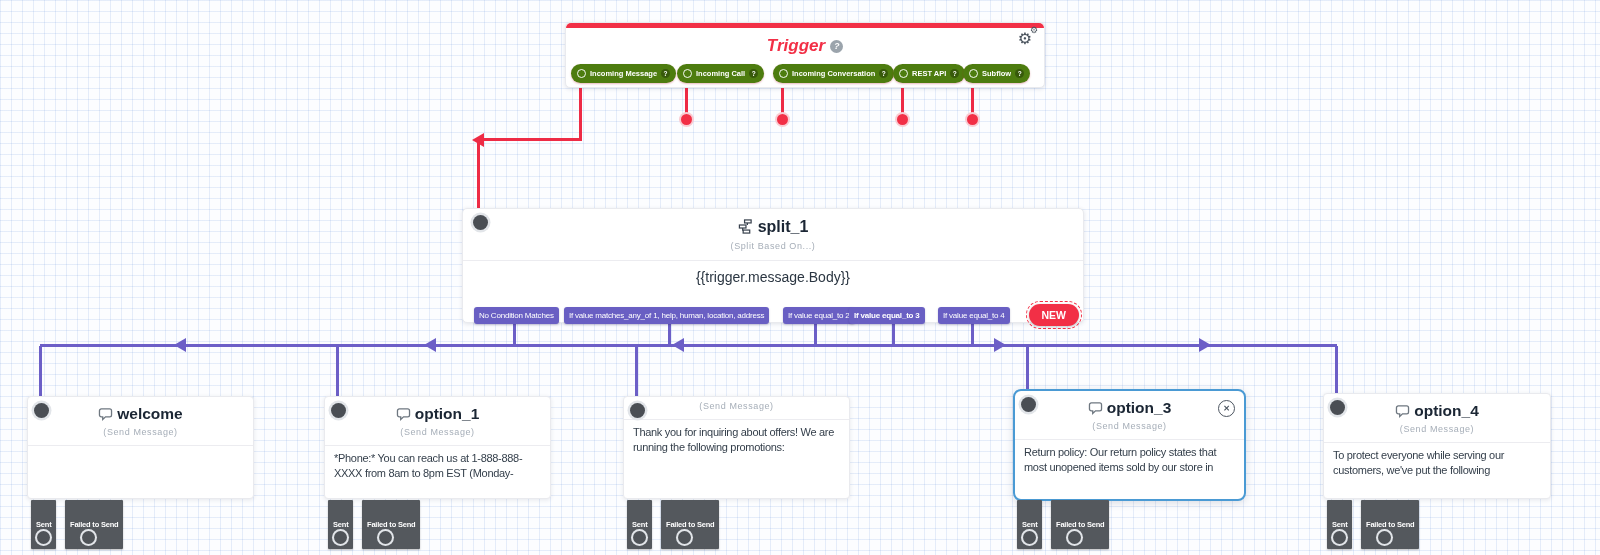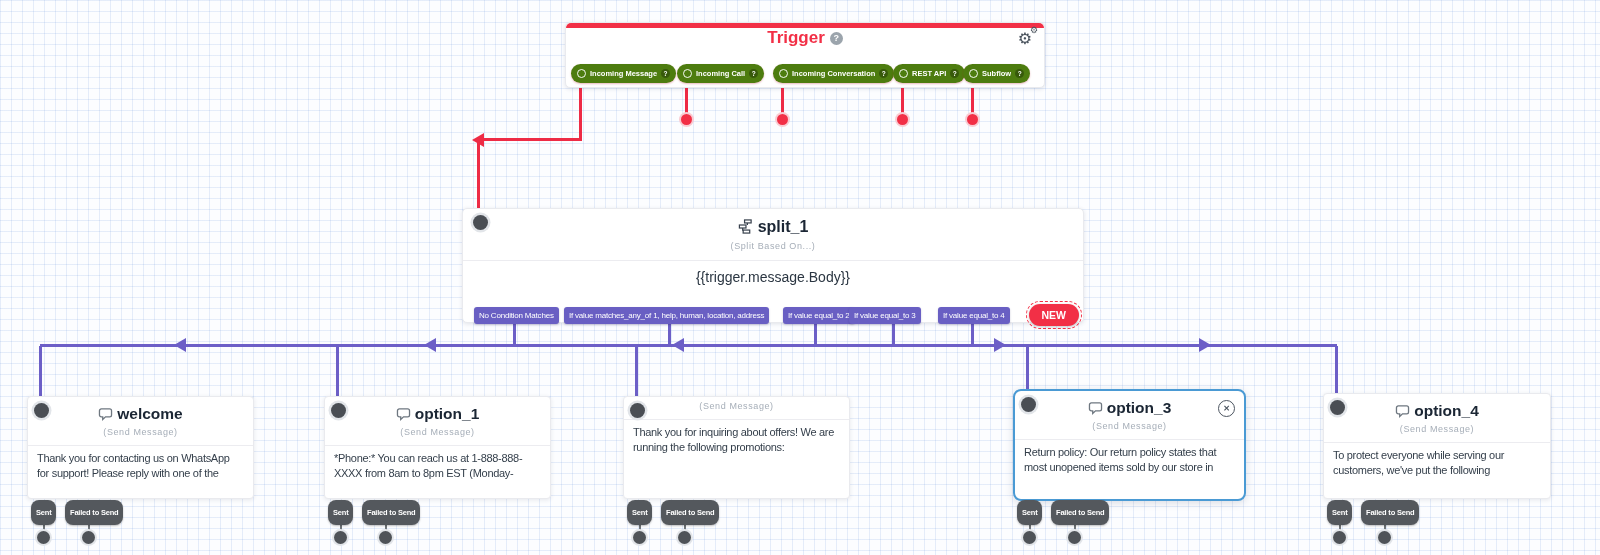--- a/index.html
+++ b/index.html
@@ -23,21 +23,21 @@
   .arrow.redleft{border-top:7px solid transparent;border-bottom:7px solid transparent;border-right:12px solid #ee2b45;}
   .enddot{position:absolute;width:11px;height:11px;border-radius:50%;background:#f22f46;box-shadow:0 0 0 2px #f9ccd3;z-index:1;}
   
   .card{position:absolute;background:#fff;border:1px solid #e9eaee;border-radius:5px;
         box-shadow:0 1px 4px rgba(25,35,65,.12);z-index:2;}
   .in-dot{position:absolute;left:6px;top:6px;width:15px;height:15px;border-radius:50%;
           background:#4a4e54;box-shadow:0 0 0 2.5px #e2e5e9;z-index:3;}
   
   #trigger{left:565px;top:22px;width:478px;height:64px;}
   .t-bar{height:5px;background:#f22f46;border-radius:5px 5px 0 0;}
-  .t-title{ text-align:center;font-size:17px;font-weight:600;color:#f22f46;}
+  .t-title{ text-align:center;margin-top:8px;font-size:17px;font-weight:600;color:#f22f46;font-style:italic;}
   .help-badge{display:inline-block;width:13px;height:13px;border-radius:50%;background:#9ba4ac;
               color:#fff;font-size:9px;line-height:13px;text-align:center;font-weight:700;
               vertical-align:2px;margin-left:5px;}
   .gear{position:absolute;right:12px;top:6px;color:#49525c;font-size:16px;}
   .gear .g2{position:absolute;right:-6px;top:-4px;font-size:9px;}
   .pill{position:absolute;top:41px;height:19px;background:#4d7c0f;border-radius:10px;color:#fff;
         font-size:7.5px;font-weight:700;display:flex;align-items:center;padding:0 6px;
         white-space:nowrap;box-shadow:0 1px 2px rgba(180,20,40,.3);z-index:3;}
   .pill .radio{width:7px;height:7px;border:1.5px solid rgba(255,255,255,.95);border-radius:50%;margin-right:4px;flex:none;}
   .pill .pill-help{width:9px;height:9px;border-radius:50%;background:rgba(0,0,0,.28);color:#fff;
@@ -46,41 +46,41 @@
   
   #split{left:462px;top:208px;width:620px;height:113px;}
   .s-title{text-align:center;margin-top:9px;font-size:16px;font-weight:700;color:#1b2634;}
   .s-title svg{vertical-align:-2px;margin-right:5px;}
   .s-type{text-align:center;font-size:9px;color:#a6aeb8;letter-spacing:.6px;margin-top:5px;}
   .s-div{border-top:1px solid #ececf0;margin-top:9px;}
   .s-body{text-align:center;margin-top:8px;font-size:14px;color:#2b3642;}
   .cond{position:absolute;bottom:-2px;background:#695fc3;color:#fff;font-size:8px;letter-spacing:-.2px;
         padding:4px 5px;border-radius:3px;white-space:nowrap;box-shadow:0 1px 2px rgba(40,30,100,.25);z-index:3;}
   .cond.c0{left:11px;} .cond.c1{left:101px;max-width:200px;overflow:hidden;} .cond.c2{left:320px;}
-  .cond.c3{left:386px;} .cond.c4{left:475px;}
+  .cond.c3{left:386px;font-weight:bold;} .cond.c4{left:475px;}
   .new-btn{position:absolute;right:4px;bottom:-4px;background:#f22f46;color:#fff;font-size:10.5px;
         font-weight:700;padding:5px 13px;border-radius:13px;outline:1.5px dashed #f22f46;
         outline-offset:2.5px;z-index:3;box-shadow:0 1px 3px rgba(0,0,0,.2);}
   
   .w{position:absolute;top:396px;width:227px;z-index:2;}
   .w0{left:27px;} .w1{left:324px;} .w2{left:623px;} .w3{left:1013px;width:233px;} .w4{left:1323px;width:228px;}
   .msg-card{position:absolute;top:0;left:0;right:0;height:101px;background:#fff;
         border:1px solid #e9eaee;border-radius:4px;box-shadow:0 1px 4px rgba(25,35,65,.10);}
   .w3 .msg-card{top:-7px;height:108px;border:2px solid #4a9ad4;border-radius:8px;box-shadow:0 2px 8px rgba(25,35,65,.15);}
   .w4 .msg-card{top:-3px;height:104px;}
   .m-title{text-align:center;margin-top:8px;font-size:15.5px;font-weight:700;color:#1b2634;}
   .m-title svg{vertical-align:-2px;margin-right:4px;}
   .m-type{text-align:center;font-size:9px;color:#a6aeb8;letter-spacing:.6px;margin-top:4px;}
   .m-div{border-top:1px solid #ececf0;margin-top:8px;}
   .m-body{padding:5px 9px 0;font-size:11px;letter-spacing:-.3px;color:#333e4a;line-height:1.35;
         max-height:32px;overflow:hidden;}
   .close-btn{position:absolute;right:9px;top:9px;width:15px;height:15px;border:1.5px solid #4c5560;
         border-radius:50%;color:#4c5560;font-size:8px;line-height:15px;text-align:center;font-weight:700;}
   .tag{position:absolute;background:#54585d;color:#fff;font-size:7.5px;letter-spacing:-.2px;font-weight:700;
-        padding:8px 5px;border-radius:8px;white-space:nowrap;z-index:3;box-shadow:0 1px 2px rgba(0,0,0,.25);}
+        padding:20px 5px;border-radius:1px;white-space:nowrap;z-index:3;box-shadow:0 1px 2px rgba(0,0,0,.25);}
   .tag.sent{left:4px;top:104px;} .tag.failed{left:38px;top:104px;}
   .stem{position:absolute;width:2px;background:#70757a;top:119px;height:18px;z-index:2;}
   .stem.s1{left:16px;} .stem.s2{left:61px;}
   .out-dot{position:absolute;top:135px;width:13px;height:13px;border-radius:50%;background:#4f5358;
         box-shadow:0 0 0 2px #e2e5e9;z-index:3;}
   .out-dot.o1{left:10px;} .out-dot.o2{left:55px;}
 </style>
 </head>
 <body>
 
@@ -167,21 +167,20 @@
   </div>
 
   <div class="w w0">
     <div class="msg-card">
       <span class="in-dot"></span>
       <div class="m-title"><svg width="15" height="13" viewBox="0 0 16 14" fill="none" stroke="#6e7780" stroke-width="1.4">
             <path d="M3.5 1 h9 a2 2 0 0 1 2 2 v4.5 a2 2 0 0 1 -2 2 h-4.5 l-3 2.8 v-2.8 h-1.5 a2 2 0 0 1 -2 -2 v-4.5 a2 2 0 0 1 2 -2 z"></path>
           </svg><span>welcome</span></div>
       <div class="m-type">(Send Message)</div>
       <div class="m-div"></div>
-      <div class="m-body">Thank you for contacting us on WhatsApp for support! Please reply with one of the</div>
     </div>
     <div class="tag sent">Sent</div>
     <div class="tag failed">Failed to Send</div>
     <div class="stem s1"></div>
     <div class="stem s2"></div>
     <span class="out-dot o1"></span>
     <span class="out-dot o2"></span>
   </div>
 
   <div class="w w1">

